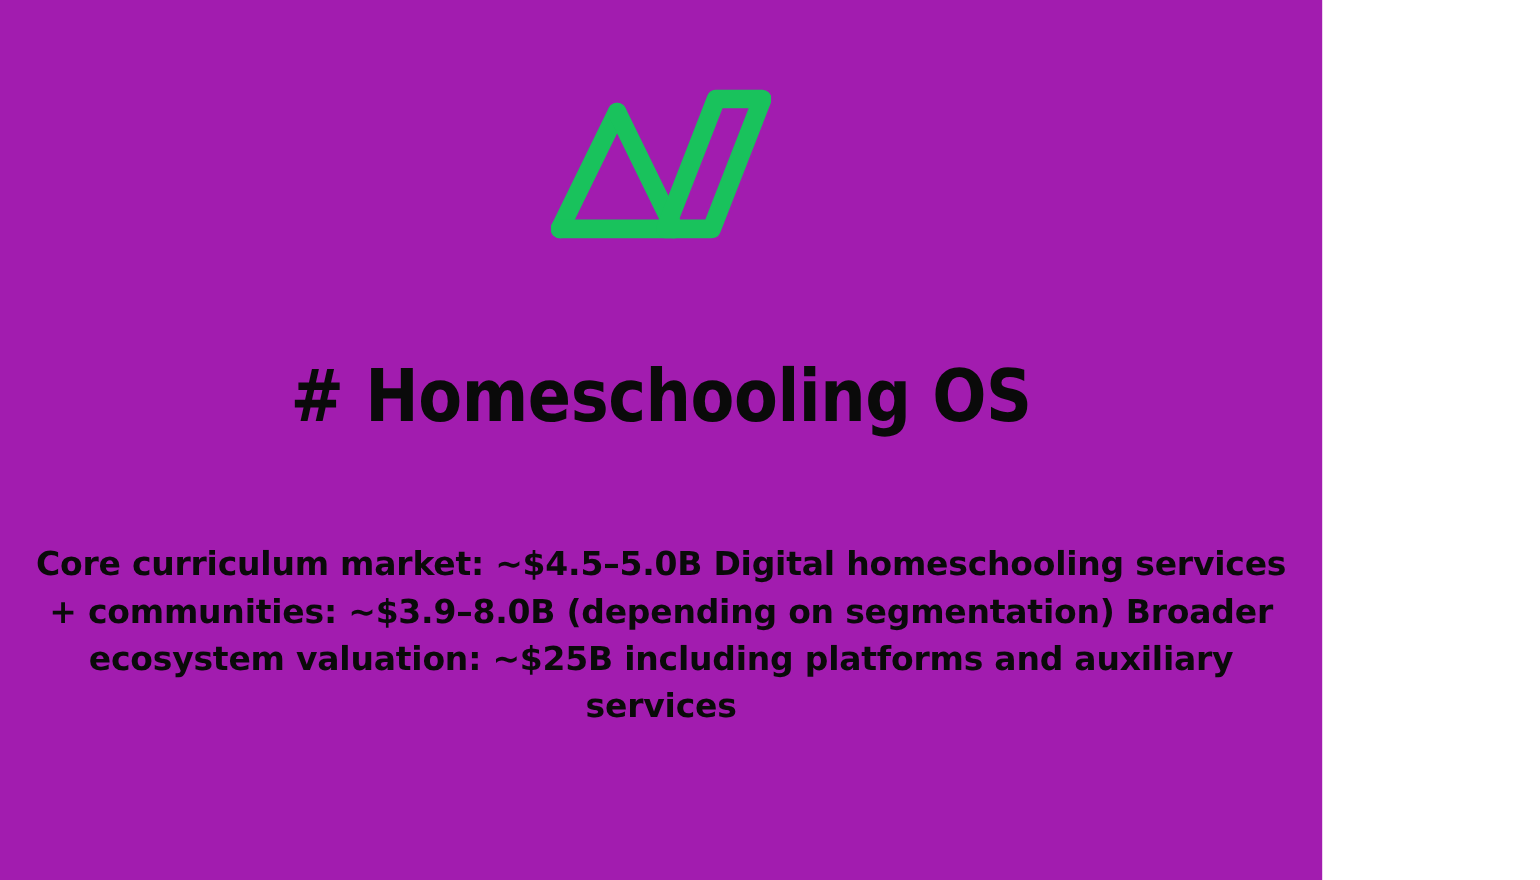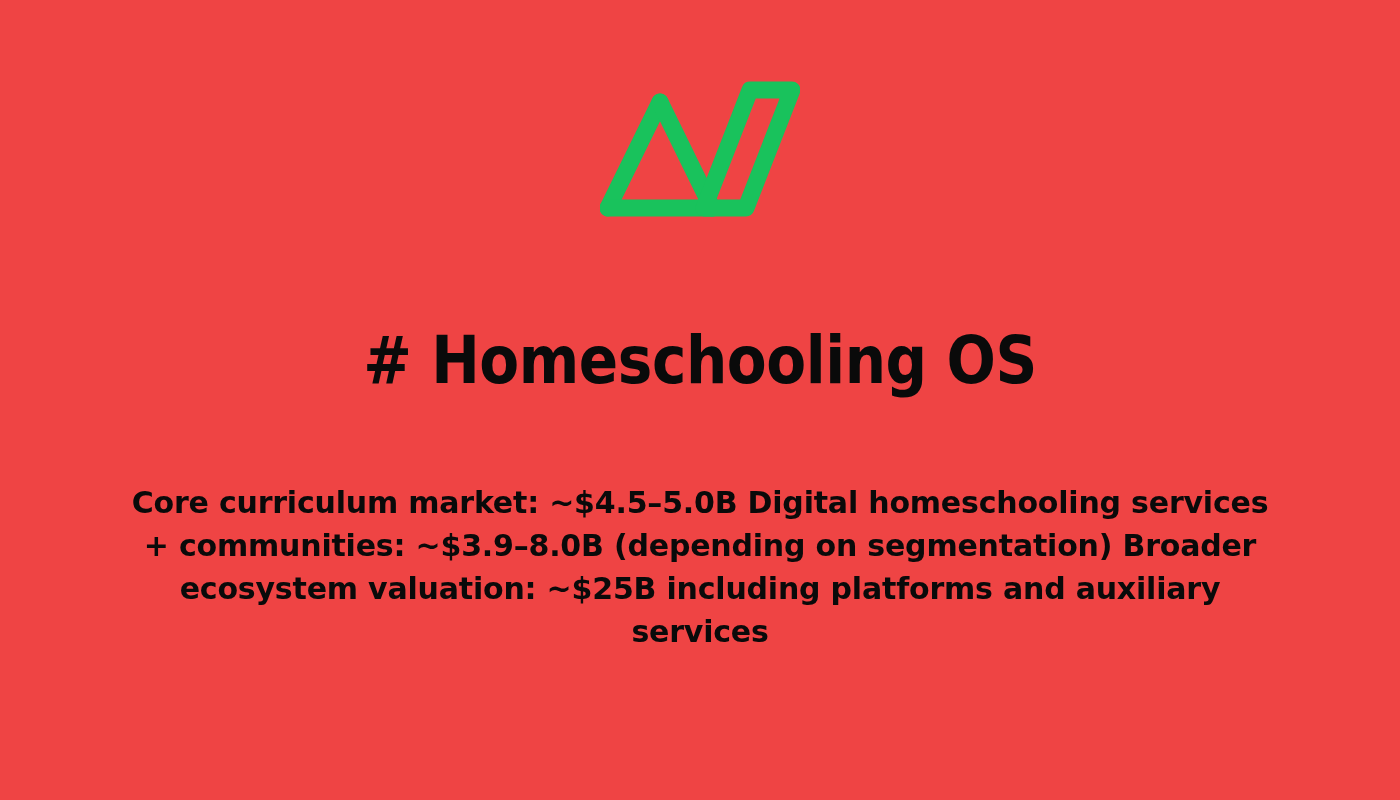--- a/index.html
+++ b/index.html
@@ -9,23 +9,23 @@
   body {
     width: 1400px;
     height: 800px;
     background: #ffffff;
     font-family: "Liberation Sans", sans-serif;
     overflow: hidden;
   }
 
   .slide {
     position: relative;
-    width: 1400px;
+    width: 1202px;
     height: 800px;
-    background: #ef4444;
+    background: #a21caf;
     display: flex;
     flex-direction: column;
     align-items: center;
     box-sizing: border-box;
   }
 
   
   .logo-wrap {
     position: absolute;
     top: 80px;
@@ -57,21 +57,21 @@
     margin: 0;
     padding: 0 60px;
     box-sizing: border-box;
     white-space: nowrap;
     transform: scaleX(0.88);
   }
 
   
   .body-text {
     position: absolute;
-    top: 481px;
+    top: 492px;
     left: 50%;
     transform: translateX(-50%);
     width: 1160px;
     text-align: center;
     font-family: "DejaVu Sans", "Liberation Sans", sans-serif;
     font-size: 30px;
     line-height: 43px;
     font-weight: 700;
     color: #0a0a0a;
     margin: 0;

